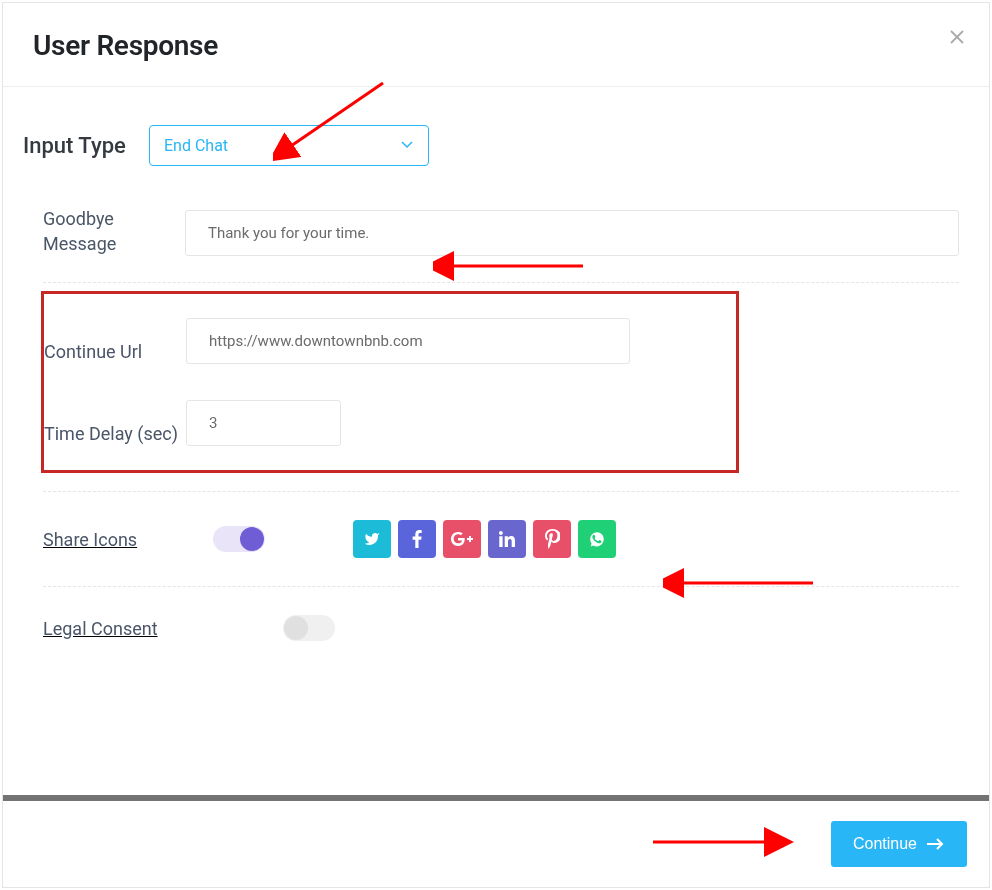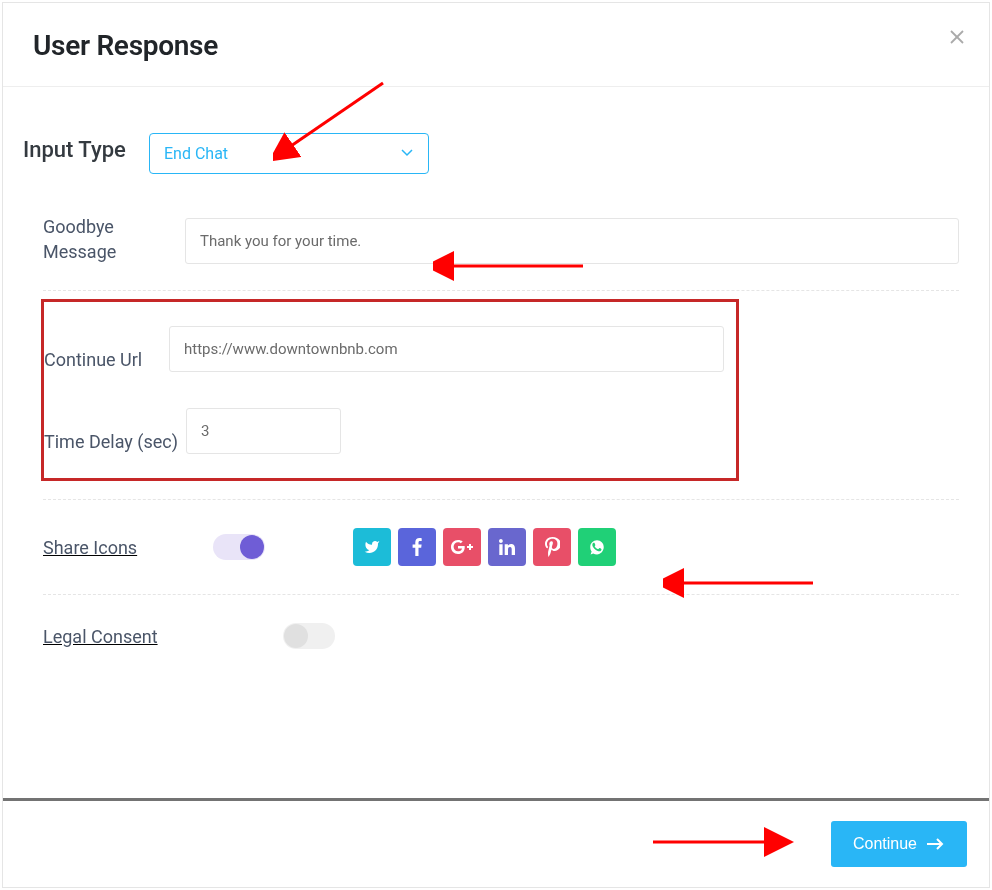--- a/index.html
+++ b/index.html
@@ -77,21 +77,20 @@
       border: 1.5px solid #29b6f6;
       border-radius: 4px;
       padding: 10px 14px;
       width: 280px;
       display: flex;
       justify-content: space-between;
       align-items: center;
       color: #29b6f6;
       font-size: 16px;
       cursor: pointer;
-      margin-top: 8px;
     }
 
     .chevron-down {
       display: inline-block;
     }
 
     .content-block {
       padding-left: 20px;
       padding-right: 12px;
     }
@@ -106,29 +105,29 @@
       font-size: 18px;
       color: #4a5568;
       width: 142px;
       line-height: 1.4;
     }
 
     .text-input {
       flex: 1;
       border: 1px solid #e5e5e5;
       border-radius: 3px;
-      padding: 13px 14px;
+      padding: 13px 22px;
       font-size: 15px;
       color: #6b6b6b;
       outline: none;
       font-family: inherit;
     }
 
     .text-input.url {
-      width: 555px;
+      width: 444px;
       flex: none;
     }
 
     .text-input.small {
       width: 155px;
       flex: none;
     }
 
     .divider {
       border-top: 1px dashed #e5e5e5;
@@ -200,21 +199,21 @@
     }
 
     .twitter { background: #1cbcd8; }
     .facebook { background: #5a65db; }
     .gplus { background: #e84f68; }
     .linkedin { background: #6967ce; }
     .pinterest { background: #e84f68; }
     .whatsapp { background: #20d077; }
 
     .modal-footer {
-      border-top: 3px solid #737373;
+      border-top: 6px solid #737373;
       padding: 20px 22px;
       display: flex;
       justify-content: flex-end;
     }
 
     .continue-btn {
       background: #29b6f6;
       color: #fff;
       border: none;
       border-radius: 3px;

